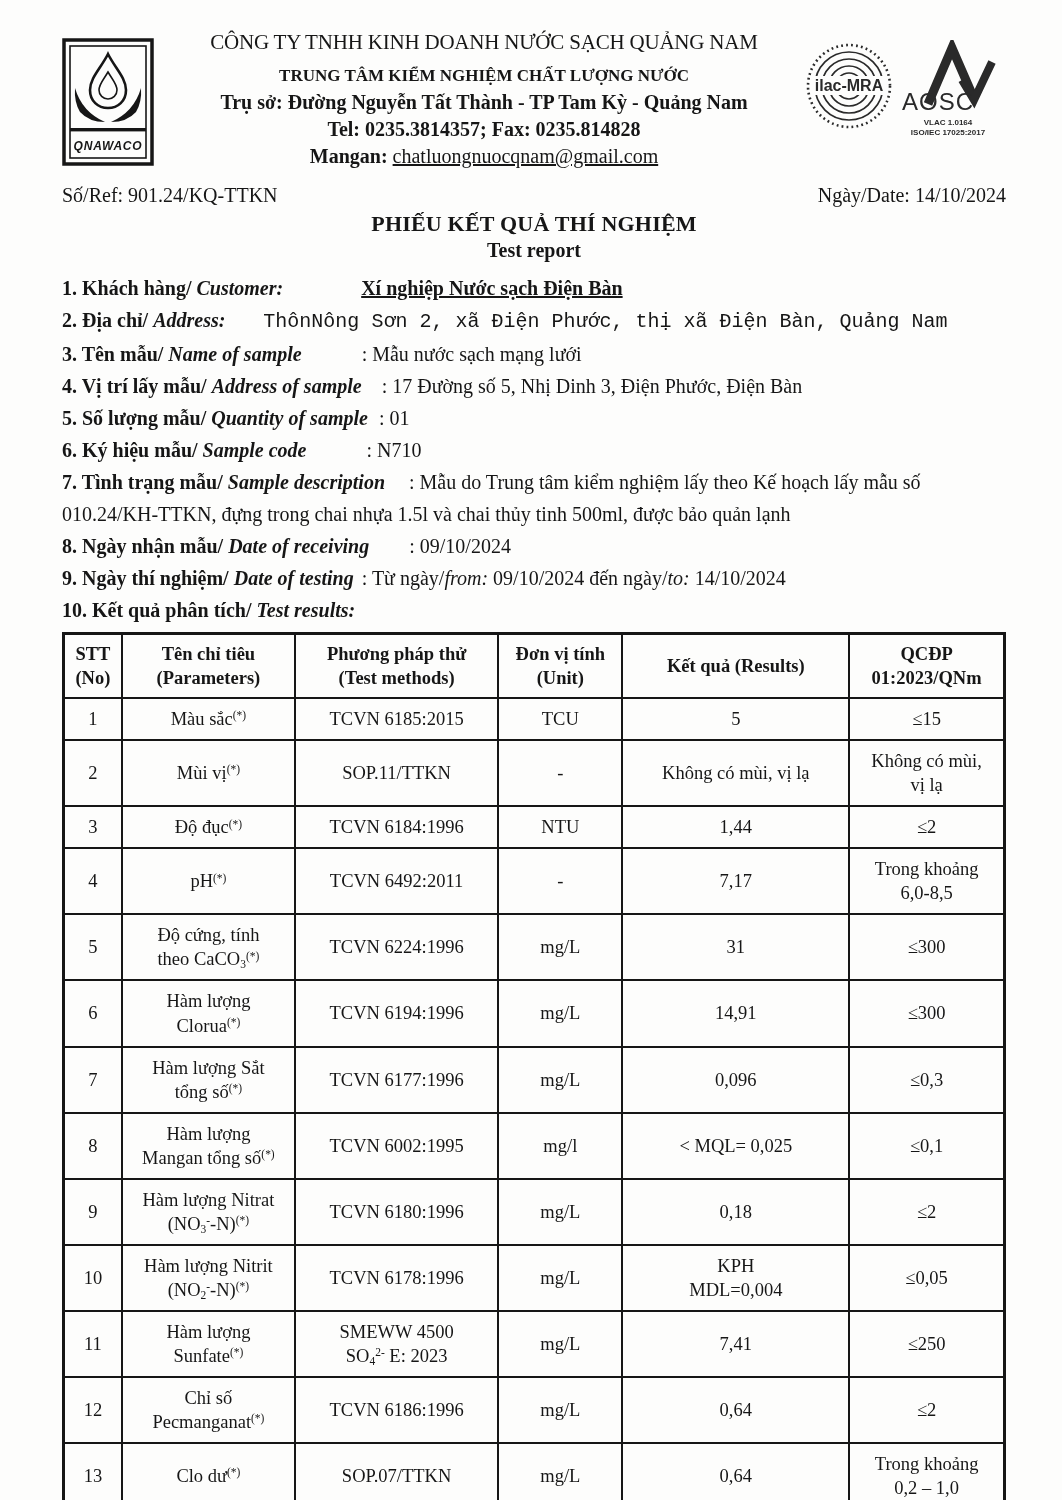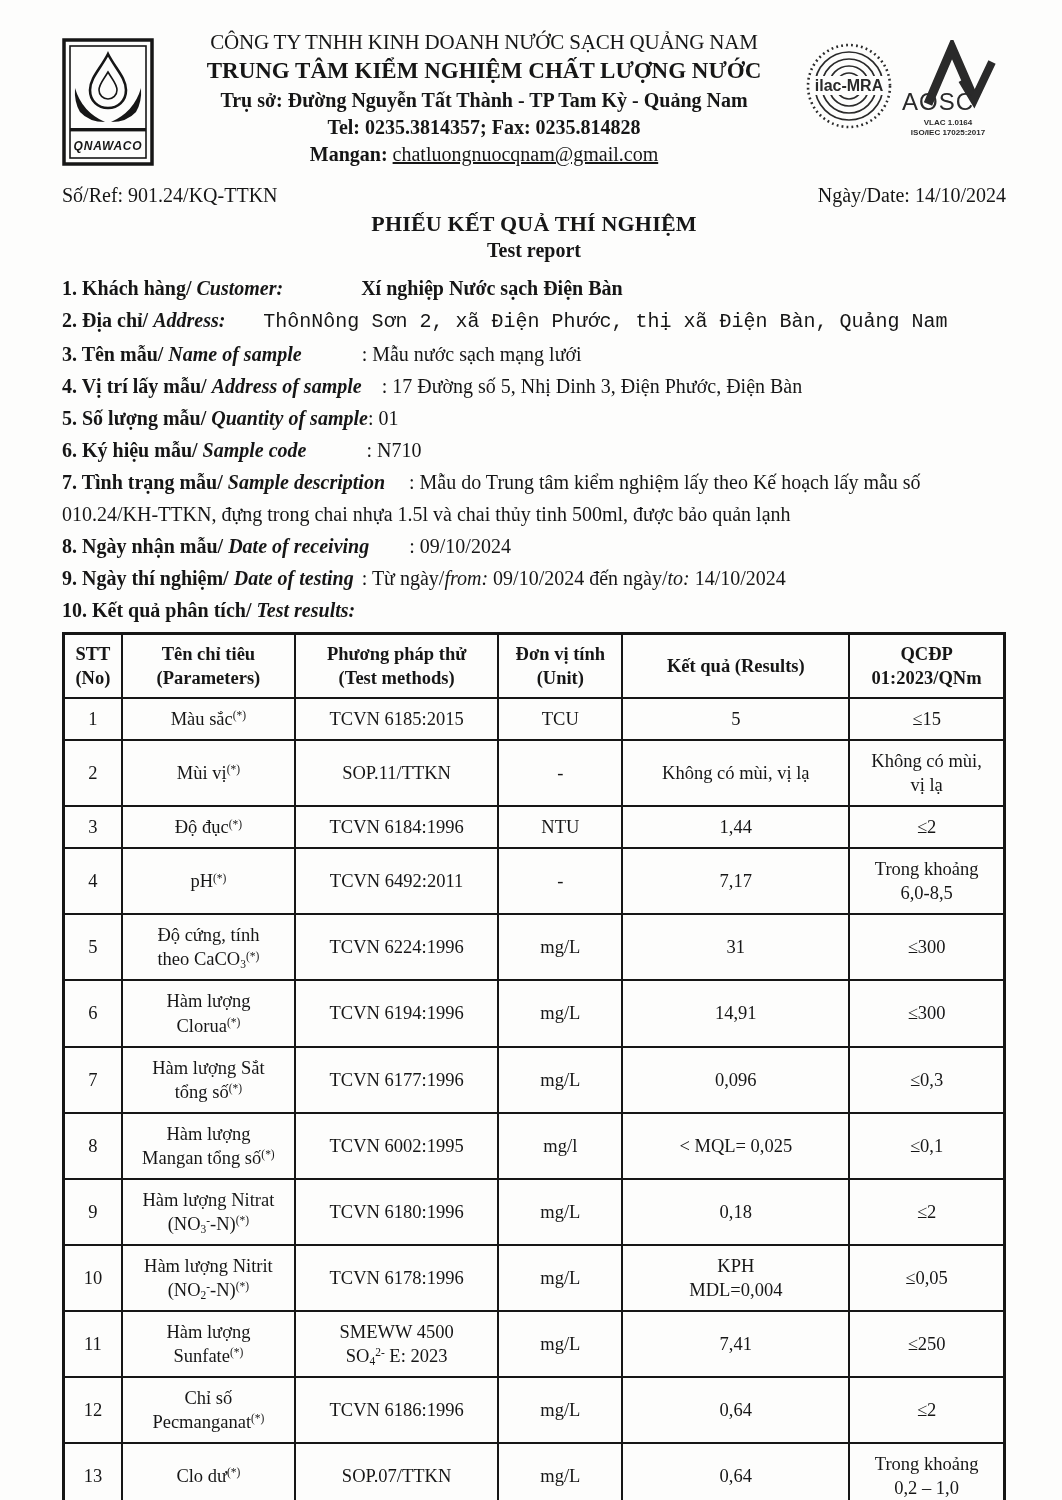--- a/index.html
+++ b/index.html
@@ -6,43 +6,43 @@
   html,body { background:#e8e8e8; }
   body { width:1062px; height:1500px; margin:0 auto; font-family:"Liberation Serif","DejaVu Serif",serif; color:#161616; }
   .page { width:1062px; height:1500px; background:#fdfdfc; padding:30px 56px 10px 62px; position:relative; overflow:hidden; }
 
   
   .letterhead { display:flex; align-items:flex-start; }
   .logo-left { width:100px; flex:0 0 100px; padding-top:8px;font-style:italic; }
   .head-center { flex:1; text-align:center; padding:0 4px; }
   .head-right { flex:0 0 200px; display:flex; gap:8px; padding-top:10px; }
   .company-line { font-size:21px; letter-spacing:-0.2px; white-space:nowrap; }
-  .center-line { font-size:23px; font-weight:bold; margin-top:3px; }
+  .center-line { font-size:17px; font-weight:bold; margin-top:11px; }
   .addr-line { font-size:20px; font-weight:bold; margin-top:5px; }
   .tel-line { font-size:20px; font-weight:bold; margin-top:4px; }
   .email-line { font-size:20px; font-weight:bold; margin-top:4px; }
   .email-line .email-addr { font-weight:normal; text-decoration:underline; }
   .aosc-caption { font-family:"Liberation Sans","DejaVu Sans",sans-serif; font-size:8px; font-weight:bold; text-align:center; line-height:1.25; color:#2a2a2a; }
 
   
   .meta-row { display:flex; justify-content:space-between; font-size:20px; margin-top:14px; }
   .doc-title { text-align:center; font-size:22px; font-weight:bold; margin-top:4px; letter-spacing:0.2px; }
   .doc-subtitle { text-align:center; font-size:20px; font-weight:bold; margin-top:2px; }
 
   
   .info-list { margin-top:10px; }
   .info-item { font-size:20px; line-height:32px; }
   .info-item .lbl { font-weight:bold; }
   .info-item .val { white-space:pre-line; }
   .info-item.bold-val .val { font-weight:bold; }
-  .info-item:nth-child(1) .val { margin-left:78px; }
+  .info-item:nth-child(1) .val { margin-left:78px;text-decoration:underline; }
   .info-item:nth-child(2) .val { margin-left:38px;font-family:Liberation Mono, monospace; }
   .info-item:nth-child(3) .val { margin-left:60px; }
   .info-item:nth-child(4) .val { margin-left:20px; }
-  .info-item:nth-child(5) .val { margin-left:0; }
+  .info-item:nth-child(5) .val { margin-left:11px; }
   .info-item:nth-child(6) .val { margin-left:60px; }
   .info-item:nth-child(7) .val { margin-left:24px; }
   .info-item:nth-child(8) .val { margin-left:40px; }
   .info-item:nth-child(9) .val { margin-left:8px; }
 
   
   table.results { width:100%; border-collapse:collapse; margin-top:6px; border:3px solid #161616; table-layout:fixed; }
   table.results th, table.results td {
     border:2px solid #161616; text-align:center; vertical-align:middle;
     font-size:18.5px; line-height:1.3; padding:8px 4px; white-space:pre-line;

